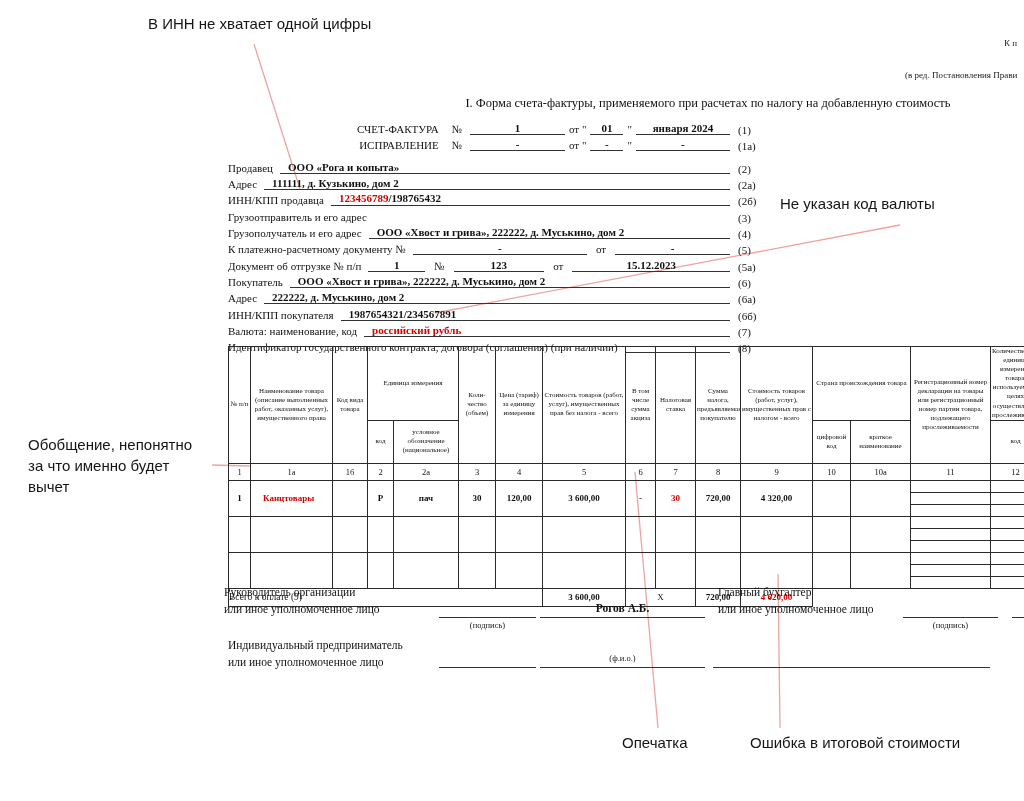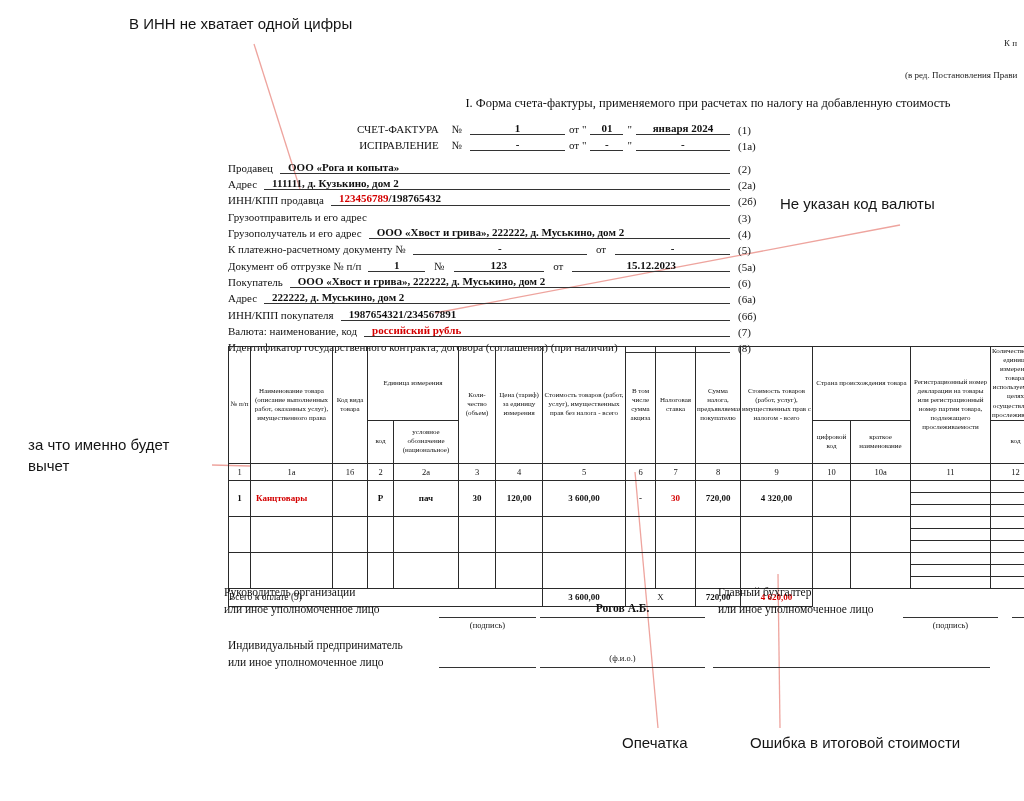--- a/index.html
+++ b/index.html
@@ -29,21 +29,21 @@
   .hrow .fref{left:400px;}
   
   #tblwrap{position:absolute;left:228px;top:346px;}
   table{border-collapse:collapse;table-layout:fixed;width:812px;}
   td{border:1px solid #2a2a2a;padding:0 1px;overflow:hidden;}
   .ha td,.hb td{font-size:7px;text-align:center;vertical-align:middle;line-height:1.3;}
   .ha{height:43px;} .hb{height:43px;}
   .hc{height:17px;} .hc td{font-size:8.5px;text-align:center;}
   tbody tr{height:12px;}
   .bd{font-size:9px;font-weight:bold;text-align:center;vertical-align:middle;}
-  .bdl{text-align:left;padding-left:5px;}
+  .bdl{text-align:left;padding-left:12px;}
   .tot{height:18px;font-size:9px;}
   .tot td{vertical-align:middle;}
   .totlbl{text-align:left;padding-left:0;font-size:9.5px;margin-top:11px;}
   .totv{font-weight:bold;text-align:center;}
   .totx{text-align:center;}
   .nob{border:none;}
   
   .sg{position:absolute;font-size:11.5px;line-height:17px;}
   .sigline{position:absolute;border-bottom:1px solid #333;height:14px;}
   .siglbl{position:absolute;font-size:8.5px;text-align:center;}
@@ -57,23 +57,24 @@
 <div id="page">
 
   <svg class="overlay" width="1024" height="801">
     <line x1="254" y1="44" x2="300" y2="189" stroke="#eea49e" stroke-width="1.3"></line>
     <line x1="900" y1="225" x2="435" y2="313" stroke="#eea49e" stroke-width="1.3"></line>
     <line x1="212" y1="465" x2="250" y2="466" stroke="#eea49e" stroke-width="1.3"></line>
     <line x1="635" y1="472" x2="658" y2="728" stroke="#eea49e" stroke-width="1.3"></line>
     <line x1="778" y1="574" x2="780" y2="728" stroke="#eea49e" stroke-width="1.3"></line>
   </svg>
 
-  <div class="ann" style="left:129px;top:13px;">В ИНН не хватает одной цифры</div>
+  <div class="ann" style="left:148px;top:13px;">В ИНН не хватает одной цифры</div>
   <div class="ann" style="left:780px;top:193px;">Не указан код валюты</div>
   <div class="ann" style="left:28px;top:434px;">
+    <div>Обобщение, непонятно</div>
     <div>за что именно будет</div>
     <div>вычет</div>
   </div>
   <div class="ann" style="left:622px;top:732px;">Опечатка</div>
   <div class="ann" style="left:750px;top:732px;">Ошибка в итоговой стоимости</div>
 
   <div class="corner" style="left:1004px;top:38px;">К п</div>
   <div class="corner" style="left:905px;top:70px;">(в ред. Постановления Прави</div>
 
   <div class="title">I. Форма счета-фактуры, применяемого при расчетах по налогу на добавленную стоимость</div>

